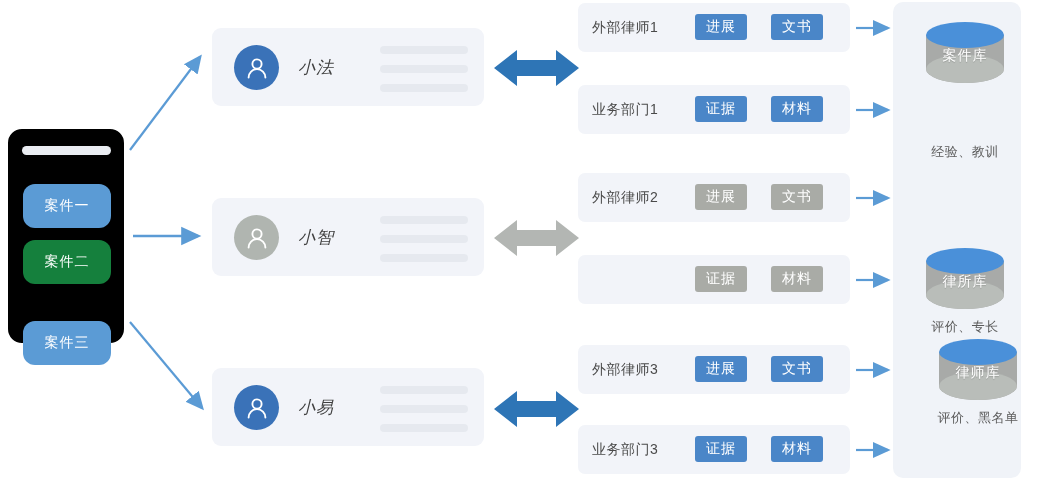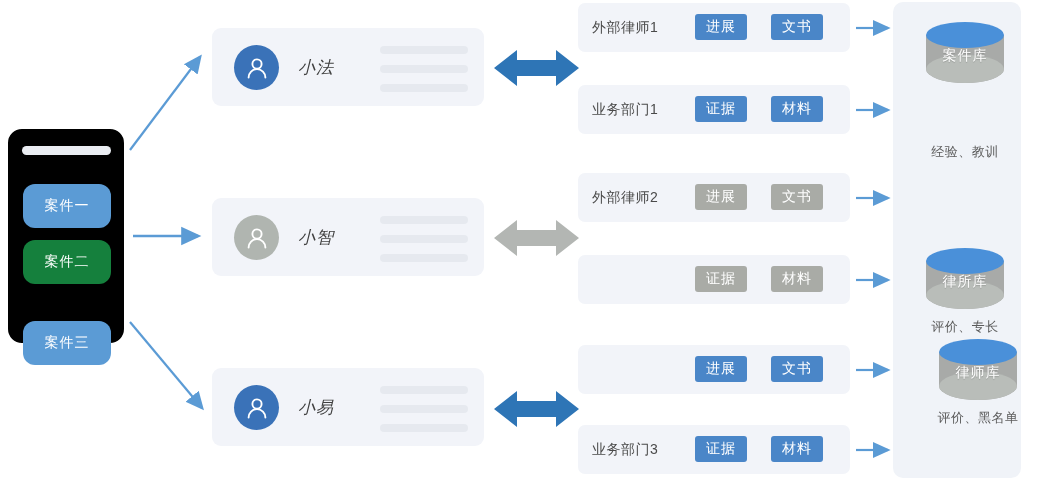--- a/index.html
+++ b/index.html
@@ -295,20 +295,21 @@
     <div class="tag gray tag-a">进展</div>
     <div class="tag gray tag-b">文书</div>
   </div>
 
   <div class="role-row rr-4">
     <div class="tag gray tag-a">证据</div>
     <div class="tag gray tag-b">材料</div>
   </div>
 
   <div class="role-row rr-5">
+    <div class="role-label">外部律师3</div>
     <div class="tag blue tag-a">进展</div>
     <div class="tag blue tag-b">文书</div>
   </div>
 
   <div class="role-row rr-6">
     <div class="role-label">业务部门3</div>
     <div class="tag blue tag-a">证据</div>
     <div class="tag blue tag-b">材料</div>
   </div>
 

